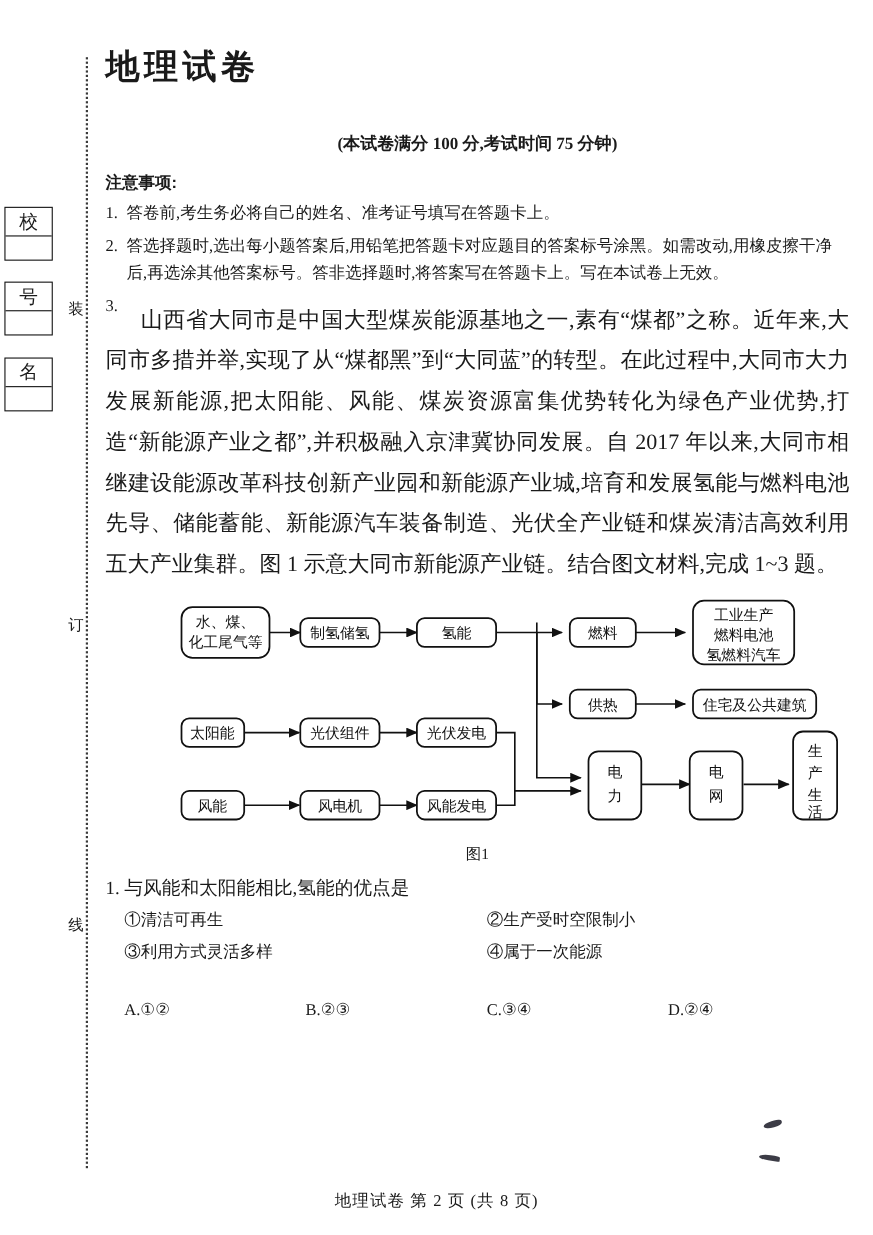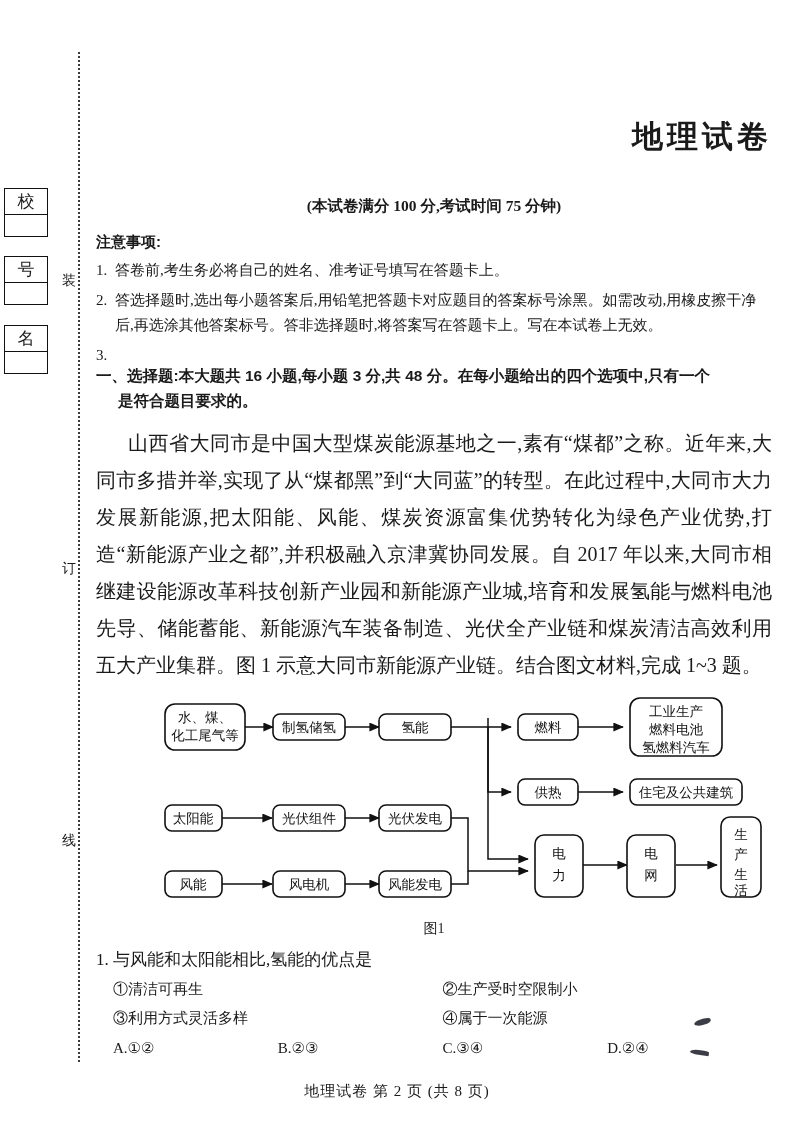--- a/index.html
+++ b/index.html
@@ -66,22 +66,22 @@
   
   #content {
     position: absolute;
     left: 96px;
     top: 0;
     width: 676px;
     height: 1123px;
   }
 
   #paper-title {
-    margin-top: 116px;
-    text-align: right;
+    margin-top: 40px;
+    text-align: left;
     font-size: 31px;
     font-weight: bold;
     letter-spacing: 4px;
     font-family: "Liberation Sans", "DejaVu Sans", sans-serif;
   }
 
   #exam-subtitle {
     margin-top: 38px;
     text-align: center;
     font-size: 15.5px;
@@ -163,20 +163,21 @@
     padding-left: 17px;
   }
   .opt-row .opt-cell {
     width: 50%;
   }
   .choice-row {
     display: flex;
     font-size: 15px;
     line-height: 1.95;
     padding-left: 17px;
+    margin-top: 24px;
   }
   .choice-row .choice-cell {
     width: 25%;
   }
 
   .smudge {
     position: absolute;
     background: #3c3c46;
   }
   #smudge-upper {
@@ -241,24 +242,20 @@
     <span>答卷前,考生务必将自己的姓名、准考证号填写在答题卡上。</span>
   </div>
   <div class="notice-item">
     <span class="notice-num">2.</span>
     <span>答选择题时,选出每小题答案后,用铅笔把答题卡对应题目的答案标号涂黑。如需改动,用橡皮擦干净后,再选涂其他答案标号。答非选择题时,将答案写在答题卡上。写在本试卷上无效。</span>
   </div>
   <div class="notice-item">
     <span class="notice-num">3.</span>
   </div>
 
-  <div id="section-heading">
-    <div>一、选择题:本大题共 16 小题,每小题 3 分,共 48 分。在每小题给出的四个选项中,只有一个</div>
-    <div id="section-heading-line2">是符合题目要求的。</div>
-  </div>
 
   <div id="passage">山西省大同市是中国大型煤炭能源基地之一,素有“煤都”之称。近年来,大同市多措并举,实现了从“煤都黑”到“大同蓝”的转型。在此过程中,大同市大力发展新能源,把太阳能、风能、煤炭资源富集优势转化为绿色产业优势,打造“新能源产业之都”,并积极融入京津冀协同发展。自 2017 年以来,大同市相继建设能源改革科技创新产业园和新能源产业城,培育和发展氢能与燃料电池先导、储能蓄能、新能源汽车装备制造、光伏全产业链和煤炭清洁高效利用五大产业集群。图 1 示意大同市新能源产业链。结合图文材料,完成 1~3 题。</div>
 
   <div id="flowchart-wrap">
     <svg id="flowchart-svg" width="676" height="222" viewBox="0 0 676 222">
       <defs>
         <marker id="arrowhead" markerWidth="7" markerHeight="6" refX="6.4" refY="3" orient="auto">
           <polygon points="0,0 7,3 0,6" fill="#111"></polygon>
         </marker>
       </defs>

